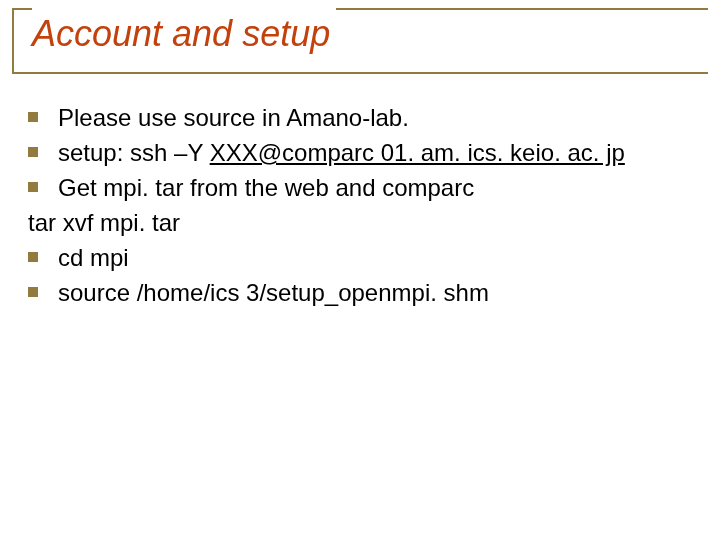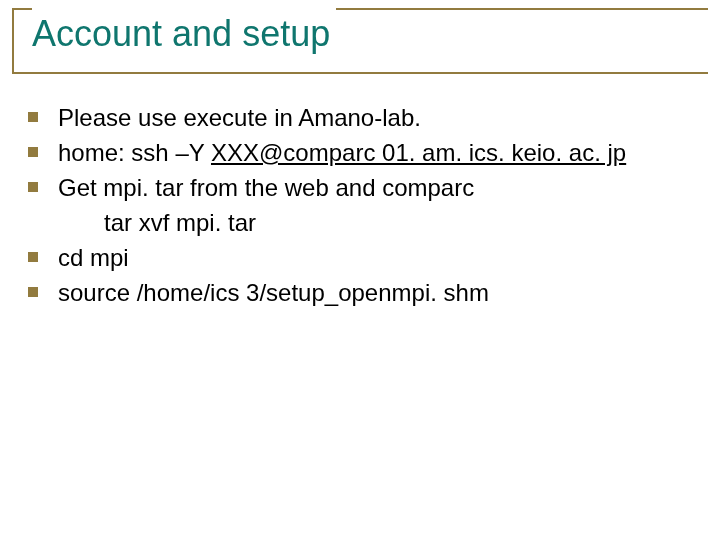--- a/index.html
+++ b/index.html
@@ -48,24 +48,25 @@
   .title-mask {
     position: absolute;
     left: 20px;
     top: -4px;
     background: #ffffff;
     padding: 0 6px 0 0;
   }
   .title {
     font-size: 36px;
     line-height: 48px;
-    color: #0f766e;
+    color: #c2410c;
     font-weight: 400;
     white-space: nowrap;
     padding-top: 6px;
+    font-style: italic;
   }
   .content {
     position: absolute;
     left: 28px;
     top: 100px;
     right: 8px;
     color: #000000;
     font-size: 24px;
     line-height: 35px;
   }
@@ -78,21 +79,20 @@
     height: 10px;
     background: #927b3f;
     flex: 0 0 auto;
     margin-top: 12px;
     margin-right: 20px;
   }
   .txt {
     flex: 1 1 auto;
   }
   .indent {
-    margin-left: 76px;
   }
   .uline {
     text-decoration: underline;
     text-align: center;
   }
 </style>
 </head>
 <body>
 
 <div class="slide">
@@ -103,27 +103,27 @@
     <div class="title-line-bot"></div>
     <div class="title-mask">
       <div class="title">Account and setup</div>
     </div>
   </div>
 
   <div class="content">
 
     <div class="row">
       <div class="bullet"></div>
-      <div class="txt">Please use execute in Amano-lab.</div>
+      <div class="txt">Please use source in Amano-lab.</div>
     </div>
 
     <div class="row">
       <div class="bullet"></div>
       <div class="txt">
-        <span>home: ssh –Y </span><span class="uline">XXX@comparc 01. am. ics. keio. ac. jp</span>
+        <span>setup: ssh –Y </span><span class="uline">XXX@comparc 01. am. ics. keio. ac. jp</span>
       </div>
     </div>
 
     <div class="row">
       <div class="bullet"></div>
       <div class="txt">Get mpi. tar from the web and comparc</div>
     </div>
 
     <div class="row">
       <div class="txt indent">tar xvf mpi. tar</div>

